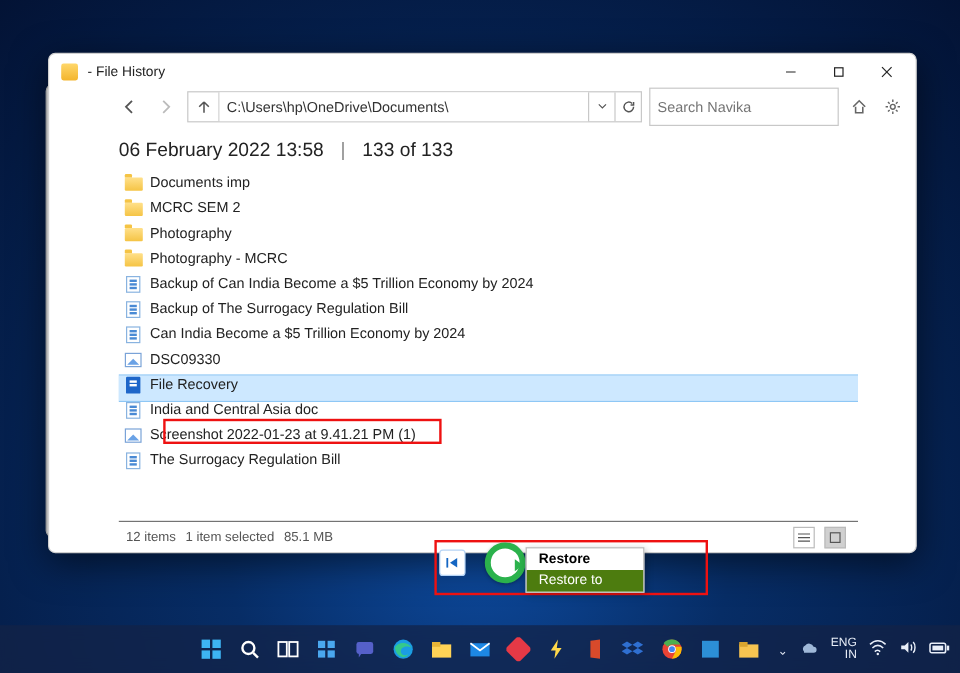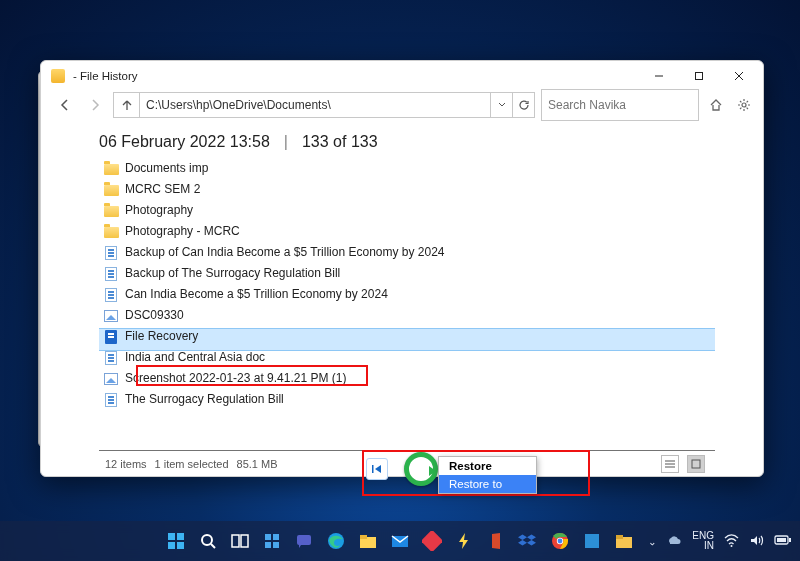--- a/index.html
+++ b/index.html
@@ -5,32 +5,32 @@
   * { box-sizing: border-box; margin: 0; padding: 0; font-family: "Segoe UI", Tahoma, sans-serif; }
   html, body { width: 800px; height: 561px; overflow: hidden; }
   body {
     background: radial-gradient(circle at 50% 80%, #0d4a9e 0%, #072d66 35%, #031335 100%);
     position: relative;
   }
   
   .sliver { position:absolute; left:38px; top:70px; width:50px; height:378px; background:#fff; border:1px solid #d0d0d0; border-radius:6px; z-index:1; }
   
   .win {
-    position: absolute; left: 40px; top: 60px; width: 724px; height: 417px;
+    position: absolute; left: 40px; top: 44px; width: 724px; height: 417px;
     background: #ffffff; border: 1px solid #cfcfcf; border-radius: 6px;
     box-shadow: 0 8px 30px rgba(0,0,0,.55);
     display: flex; flex-direction: column; z-index:2;
   }
   .titlebar { height: 30px; display:flex; align-items:center; padding:0 4px 0 10px; }
   .titlebar .appicon { width:14px; height:14px; background: linear-gradient(#ffd76a,#f3b52e); border-radius:2px; margin-right:8px; }
   .titlebar .title { font-size:11.5px; color:#222; }
   .titlebar .spacer { flex:1; }
   .winbtn { width:40px; height:30px; display:flex; align-items:center; justify-content:center; font-size:12px; color:#222; cursor:default; }
   .winbtn svg { width:10px; height:10px; }
-  .navbar { height:34px; display:flex; align-items:center; gap:6px; padding:0 8px 6px 12px; }
+  .navbar { height:34px; display:flex; align-items:center; gap:6px; padding:0 8px 6px 12px;margin-left:43px; }
   .navarrow { width:24px; height:24px; display:flex; align-items:center; justify-content:center; color:#555; }
   .navarrow.disabled { color:#bbb; }
   .addrwrap { flex:1; display:flex; height:26px; border:1px solid #c8c8c8; }
   .upbtn { width:26px; display:flex; align-items:center; justify-content:center; border-right:1px solid #c8c8c8; }
   .address { flex:1; border:none; outline:none; padding:0 6px; font-size:12px; color:#333; }
   .addrctrl { width:22px; display:flex; align-items:center; justify-content:center; border-left:1px solid #c8c8c8; }
   .search { width:158px; height:32px; border:1px solid #c8c8c8; padding:0 6px; font-size:12px; color:#888; outline:none; }
   .iconbtn { width:22px; height:22px; display:flex; align-items:center; justify-content:center; color:#666; }
   .content { flex:1; padding:0 48px 0 58px; overflow:hidden; display:flex; flex-direction:column; }
   .snapshot { font-size:16px; color:#222; padding:8px 0 10px 0; display:flex; gap:14px; align-items:center; }
@@ -54,21 +54,21 @@
   .viewbtn { width:18px; height:18px; border:1px solid #bbb; display:flex; align-items:center; justify-content:center; }
   .viewbtn.active { background:#d0d0d0; }
   
   .restore-zone { position:absolute; left:362px; top:450px; width:228px; height:46px; z-index:3; }
   .redbox.rz { left:0; top:0; width:228px; height:46px; }
   .prevbtn { position:absolute; left:4px; top:8px; width:22px; height:22px; background:#fff; border:1px solid #b6d4f5; border-radius:3px; display:flex; align-items:center; justify-content:center; color:#1466c3; font-size:11px; }
   .greenring { position:absolute; left:42px; top:2px; width:34px; height:34px; border:5px solid #2bb24c; border-radius:50%; background:#fff; box-shadow:0 1px 3px rgba(0,0,0,.3); }
   .greenring::after{content:"";position:absolute;right:-3px;top:9px;width:0;height:0;border-top:5px solid transparent;border-bottom:5px solid transparent;border-left:7px solid #2bb24c;}
   .ctxmenu { position:absolute; left:76px; top:6px; width:99px; background:#fff; border:1px solid #b8b8b8; box-shadow:1px 2px 6px rgba(0,0,0,.3); font-size:11.5px; }
   .ctxmenu .mi { padding:3px 10px; }
-  .ctxmenu .mi.hl { background:#3b82f6; color:#fff; }
+  .ctxmenu .mi.hl { background:#4d7c0f; color:#fff; }
   
   .taskbar { position:absolute; left:0; bottom:0; width:800px; height:40px;
     background: rgba(20,35,70,0.72); backdrop-filter: blur(6px);
     display:flex; align-items:center; }
   .tb-center { position:absolute; left:50%; transform:translateX(-50%); display:flex; gap:4px; }
   .tb-item { width:28px; height:28px; display:flex; align-items:center; justify-content:center; border-radius:3px; }
   .tb-item svg, .tb-item .glyph { width:20px; height:20px; }
   .systray { position:absolute; right:8px; display:flex; align-items:center; gap:10px; color:#e8eef8; font-size:10px; }
   .systray .lang { line-height:1; text-align:right; }
   .chev { transform: rotate(180deg); }

